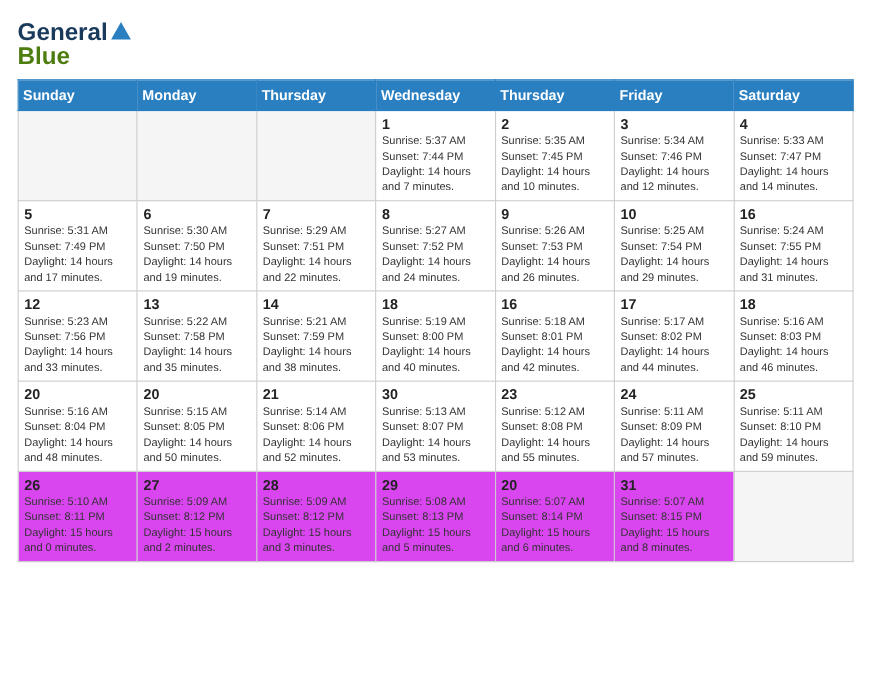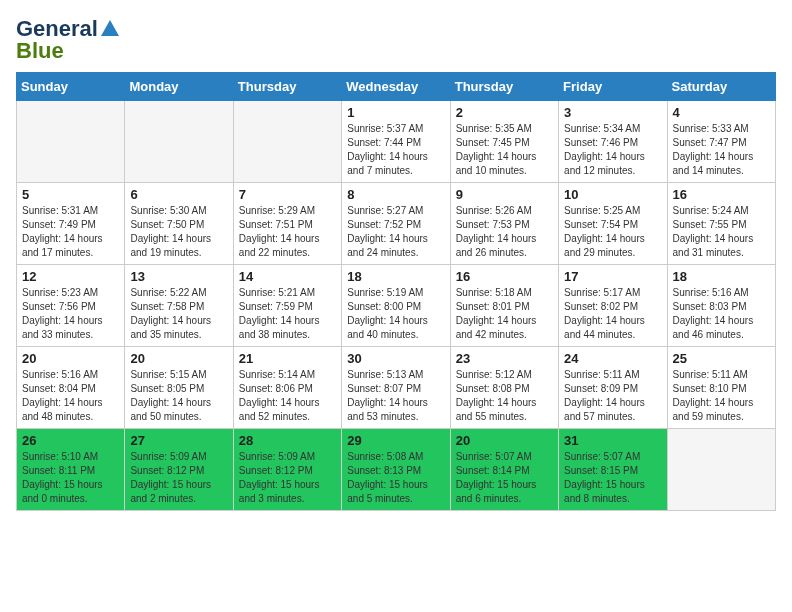--- a/index.html
+++ b/index.html
@@ -71,21 +71,21 @@
       font-weight: bold;
       color: #222;
       margin-bottom: 2px;
     }
     .day-info {
       color: #333;
       font-size: 10px;
       line-height: 1.4;
     }
     .last-row td {
-      background: #22c55e;
+      background: #d946ef;
     }
   </style>
 </head>
 <body>
 
 <div class="header-area">
   <div class="logo">
     <div style="display:flex; align-items:center;">
       <span class="logo-text logo-general">General</span>
       <svg width="22" height="22" viewBox="0 0 22 22" style="margin-left:1px;">

